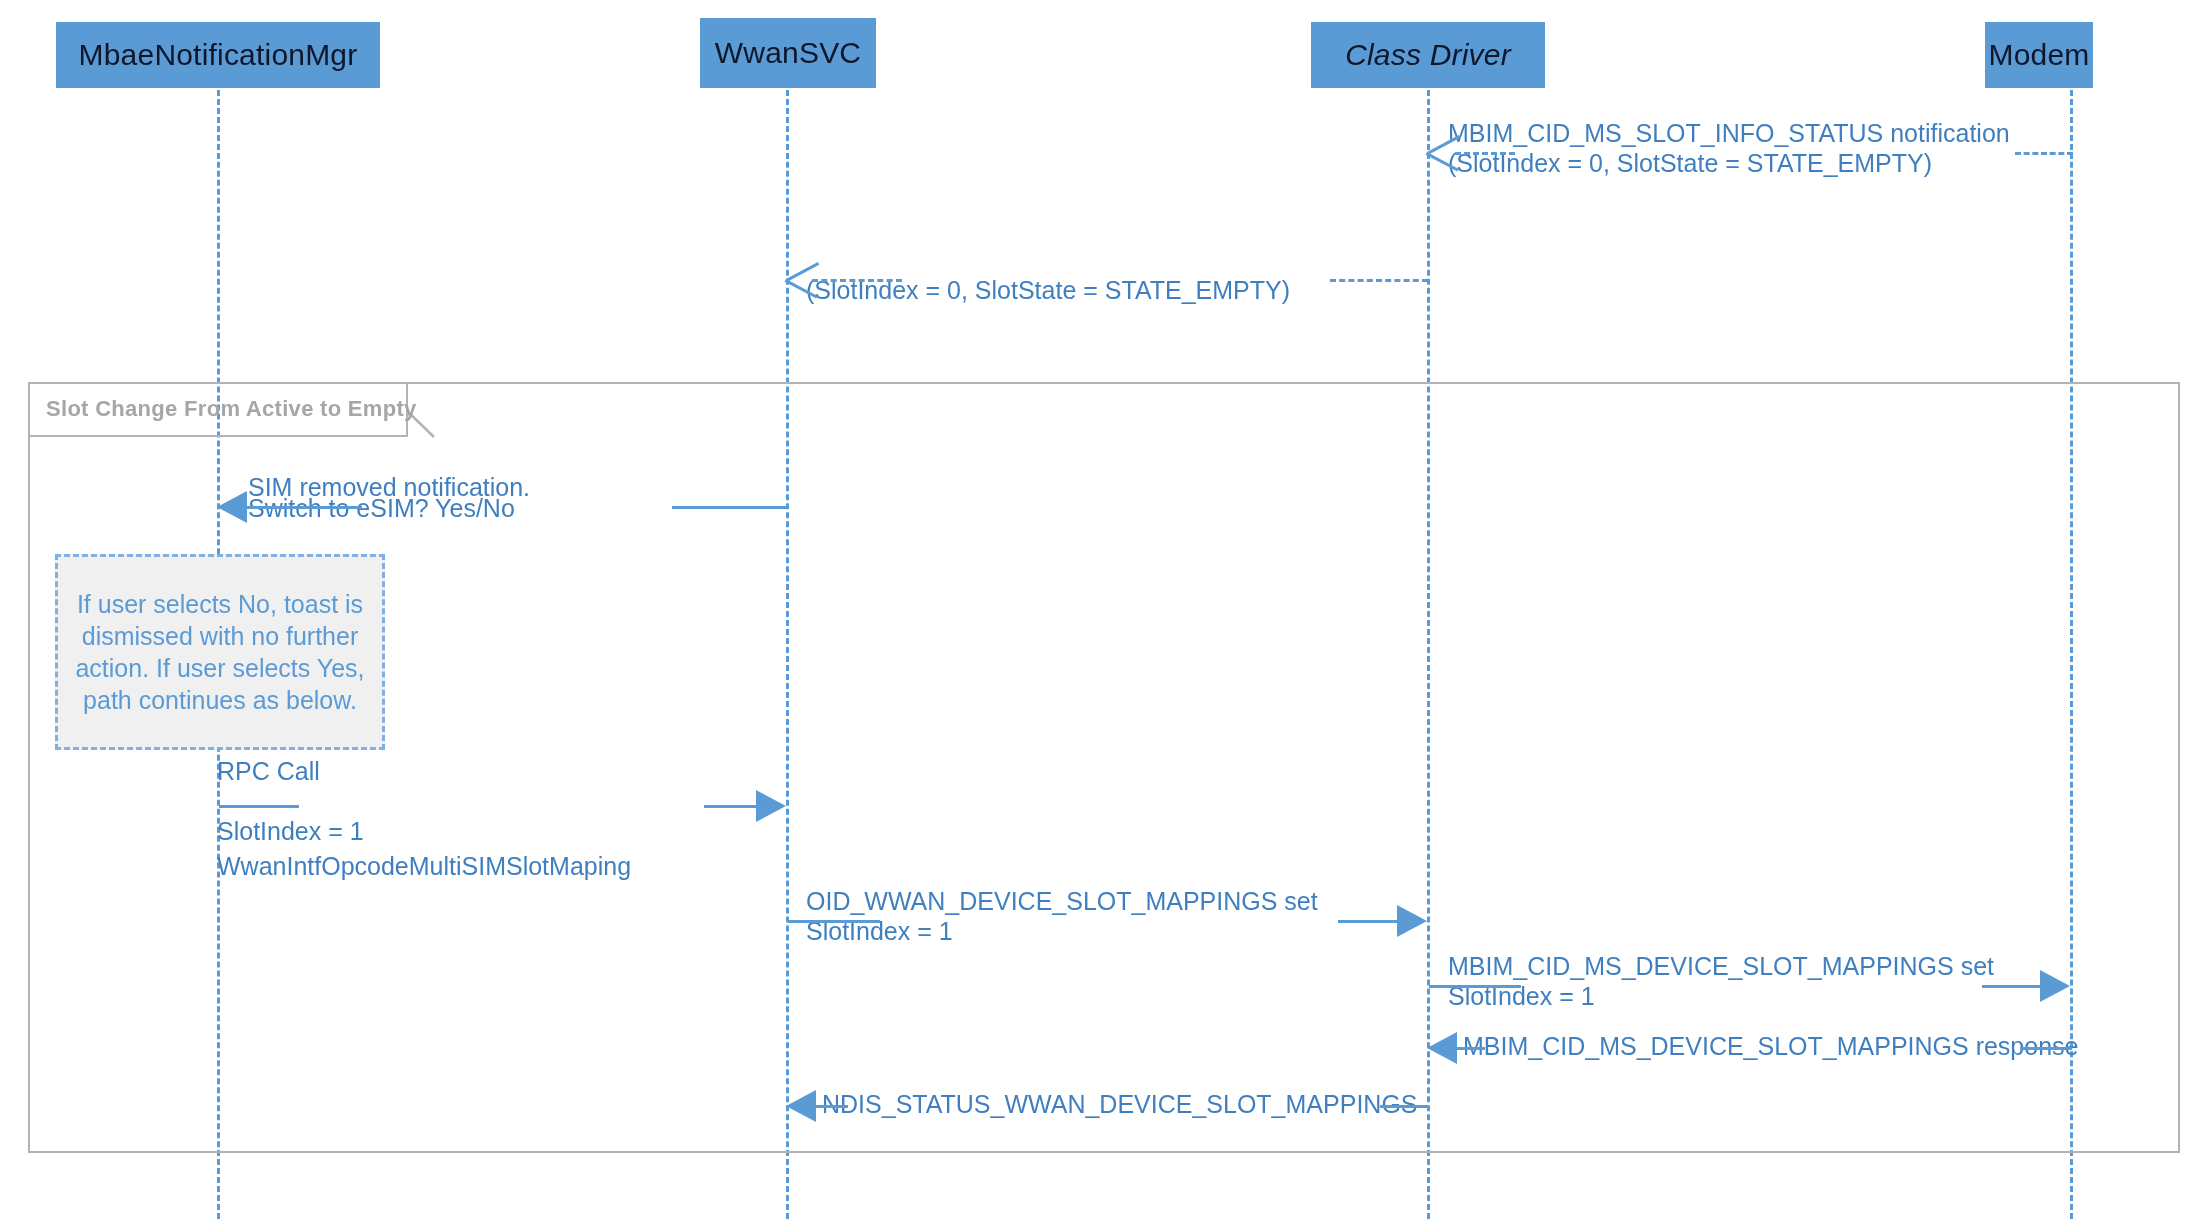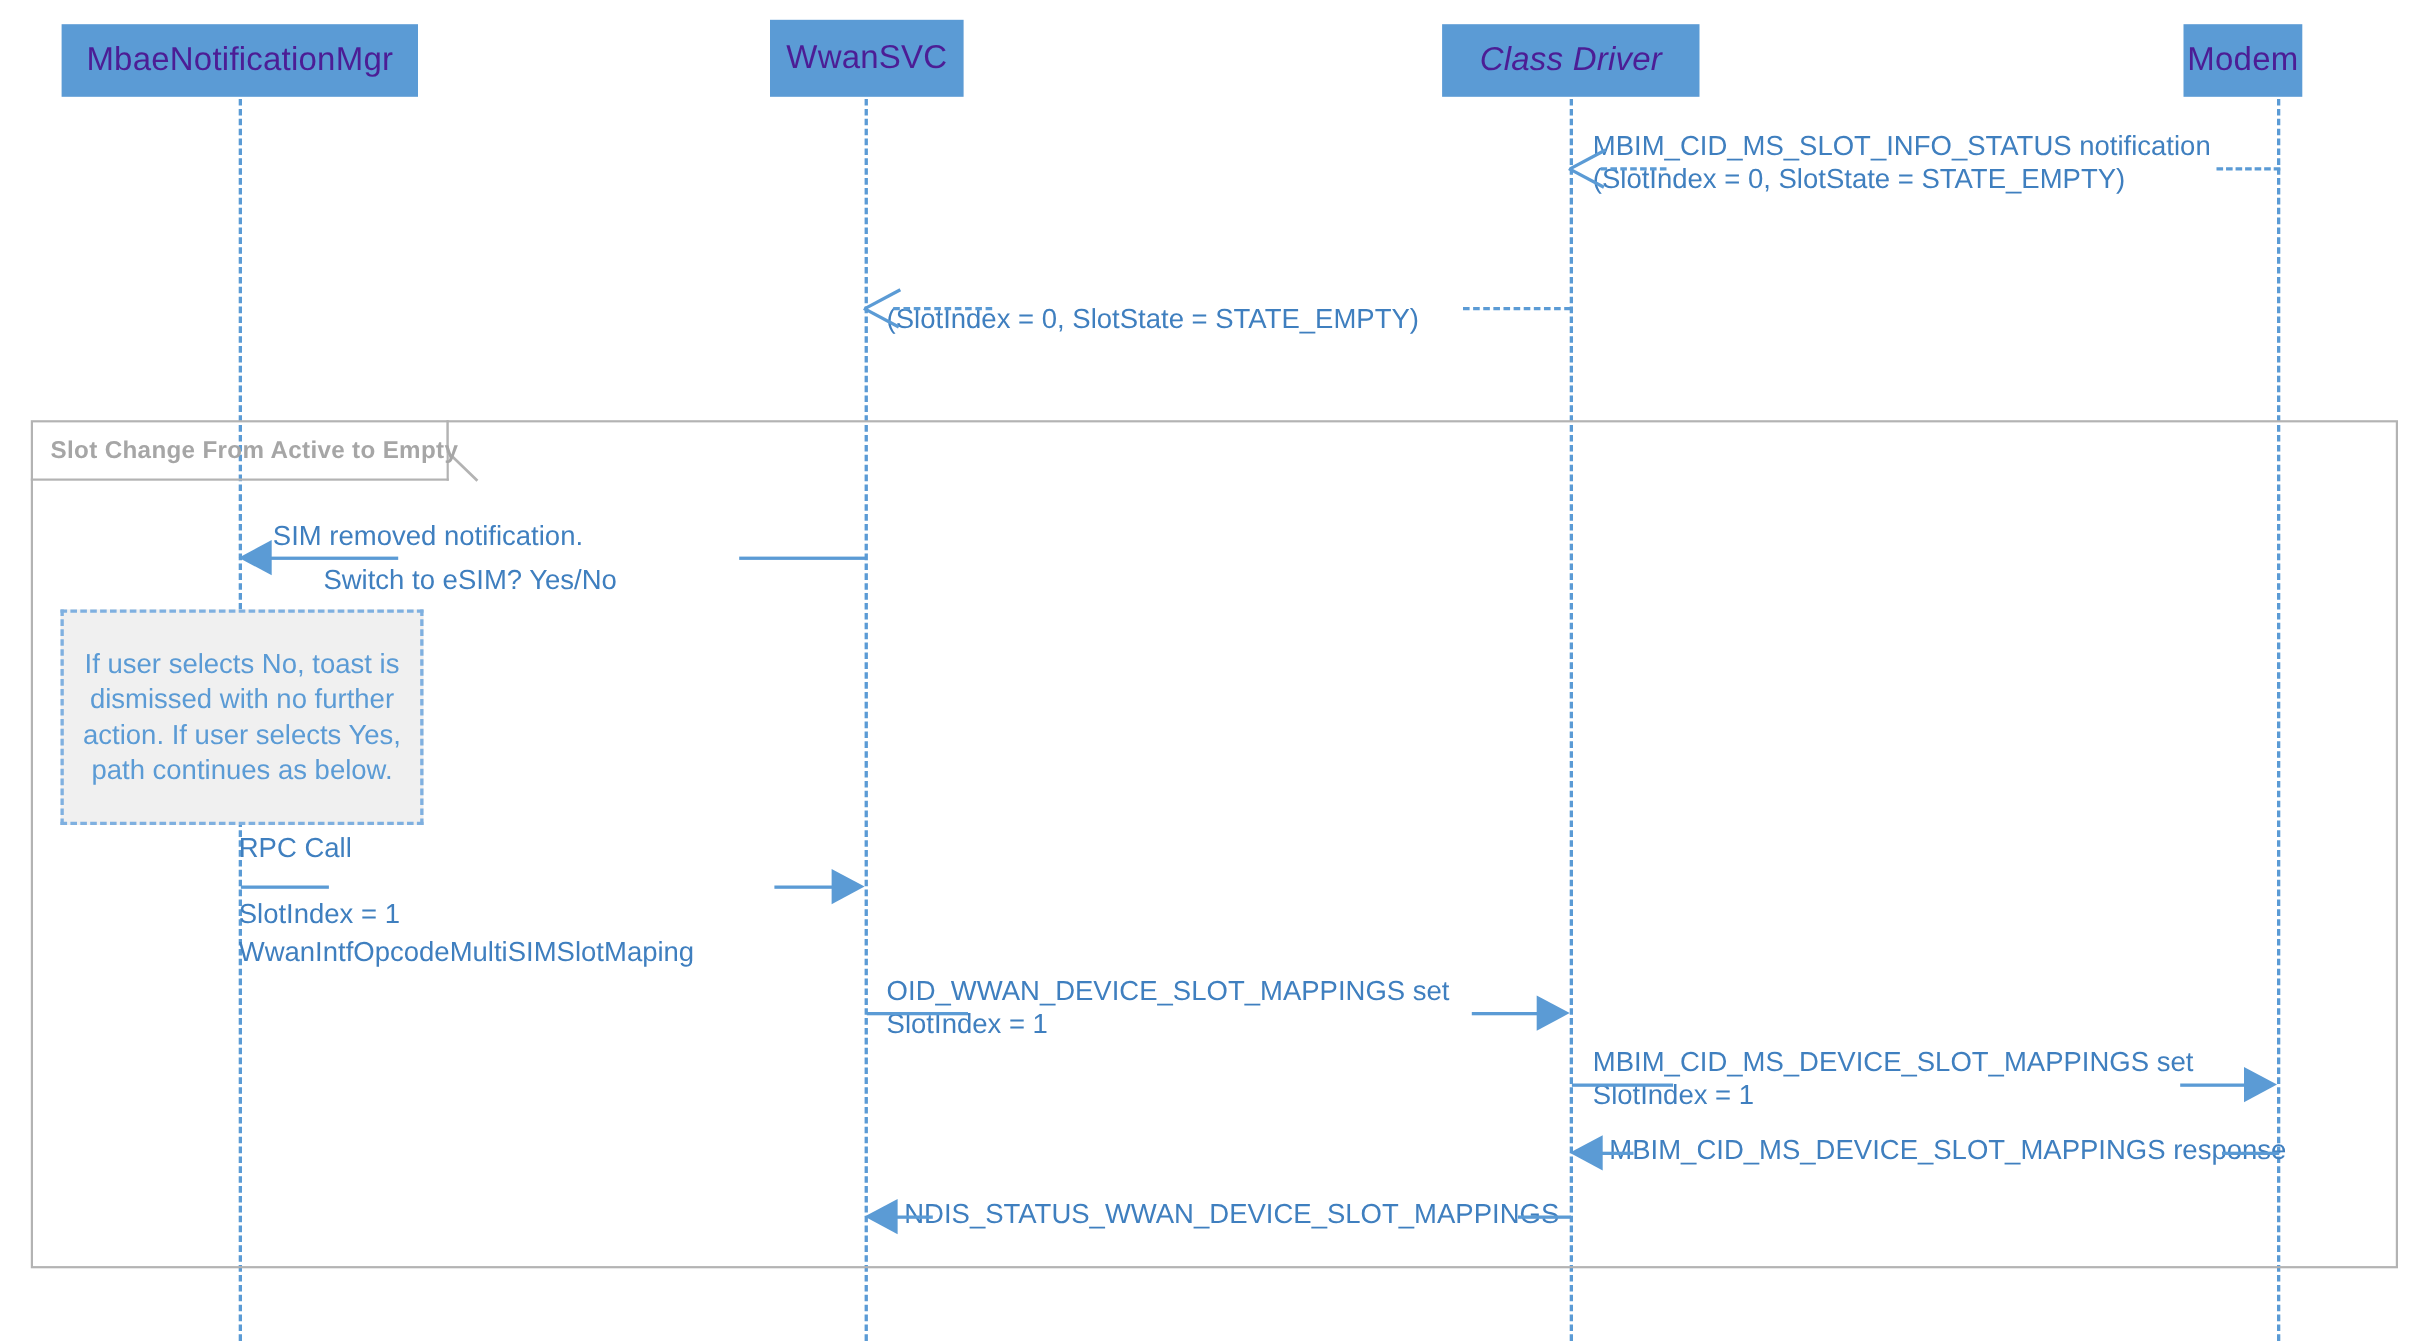--- a/index.html
+++ b/index.html
@@ -1,18 +1,18 @@
 <!DOCTYPE html>
 <html><head>
 <meta charset="utf-8">
 <style>
   html,body{margin:0;padding:0;background:#ffffff;}
   body{font-family:"Liberation Sans","DejaVu Sans",sans-serif;}
   #canvas{position:relative;width:2198px;height:1219px;background:#ffffff;overflow:hidden;}
-  .lifebox{position:absolute;background:#5b9bd5;display:flex;align-items:center;justify-content:center;color:#4c1d95;font-size:30px;letter-spacing:.2px;}
+  .lifebox{position:absolute;background:#5b9bd5;display:flex;align-items:center;justify-content:center;color:#0f172a;font-size:30px;letter-spacing:.2px;}
   .lifeline{position:absolute;width:0;border-left:3px dashed #5b9bd5;}
   .msg-label{position:absolute;color:#3f7fbf;font-size:25px;line-height:30px;white-space:nowrap;}
   .msg-line{position:absolute;height:0;}
   .solid-line{border-top:3px solid #5b9bd5;}
   .dash-line{border-top:3px dashed #5b9bd5;}
   .vline{position:absolute;width:0;}
   .vdash{border-left:3px dashed #5b9bd5;}
   .arrow-left-solid{position:absolute;width:0;height:0;border-top:16px solid transparent;border-bottom:16px solid transparent;border-right:30px solid #5b9bd5;}
   .arrow-right-solid{position:absolute;width:0;height:0;border-top:16px solid transparent;border-bottom:16px solid transparent;border-left:30px solid #5b9bd5;}
   .arrow-open-left{position:absolute;width:34px;height:34px;}
@@ -60,21 +60,21 @@
   <div class="msg-line dash-line" style="left:2015px;top:152px;width:58px;"></div>
   <div class="vline vdash" style="left:2070px;top:152px;height:0px;"></div>
   <div class="arrow-open-left" style="left:1427px;top:135px;"></div>
 
   <div class="msg-label" style="left:806px;top:275px;width:620px;">(SlotIndex = 0, SlotState = STATE_EMPTY)</div>
   <div class="msg-line dash-line" style="left:812px;top:279px;width:90px;"></div>
   <div class="msg-line dash-line" style="left:1330px;top:279px;width:98px;"></div>
   <div class="arrow-open-left" style="left:786px;top:262px;"></div>
 
   <div class="msg-label" style="left:248px;top:472px;width:540px;">SIM removed notification.</div>
-  <div class="msg-label" style="left:248px;top:512px;width:540px;padding-left:46px;">Switch to eSIM? Yes/No</div>
+  <div class="msg-label" style="left:248px;top:493px;width:540px;">Switch to eSIM? Yes/No</div>
   <div class="msg-line solid-line" style="left:246px;top:506px;width:116px;"></div>
   <div class="msg-line solid-line" style="left:672px;top:506px;width:116px;"></div>
   <div class="arrow-left-solid" style="left:217px;top:491px;"></div>
 
   <div class="note" style="left:55px;top:554px;width:330px;height:196px;">
     <span>If user selects No, toast is dismissed with no further action. If user selects Yes, path continues as below.</span>
   </div>
 
   <div class="msg-label" style="left:217px;top:756px;width:570px;">RPC Call</div>
   <div class="msg-label" style="left:217px;top:822px;width:570px;margin-top:29px;">WwanIntfOpcodeMultiSIMSlotMaping</div>

